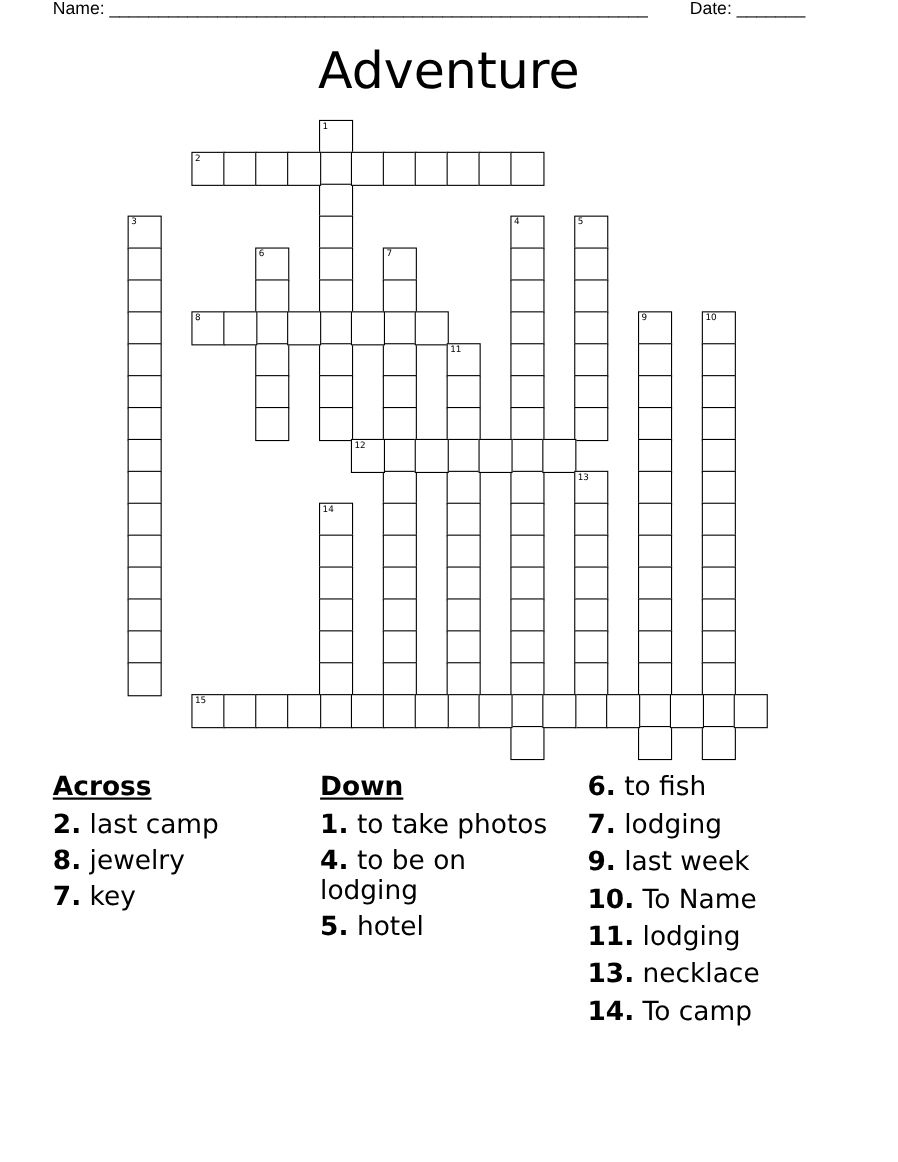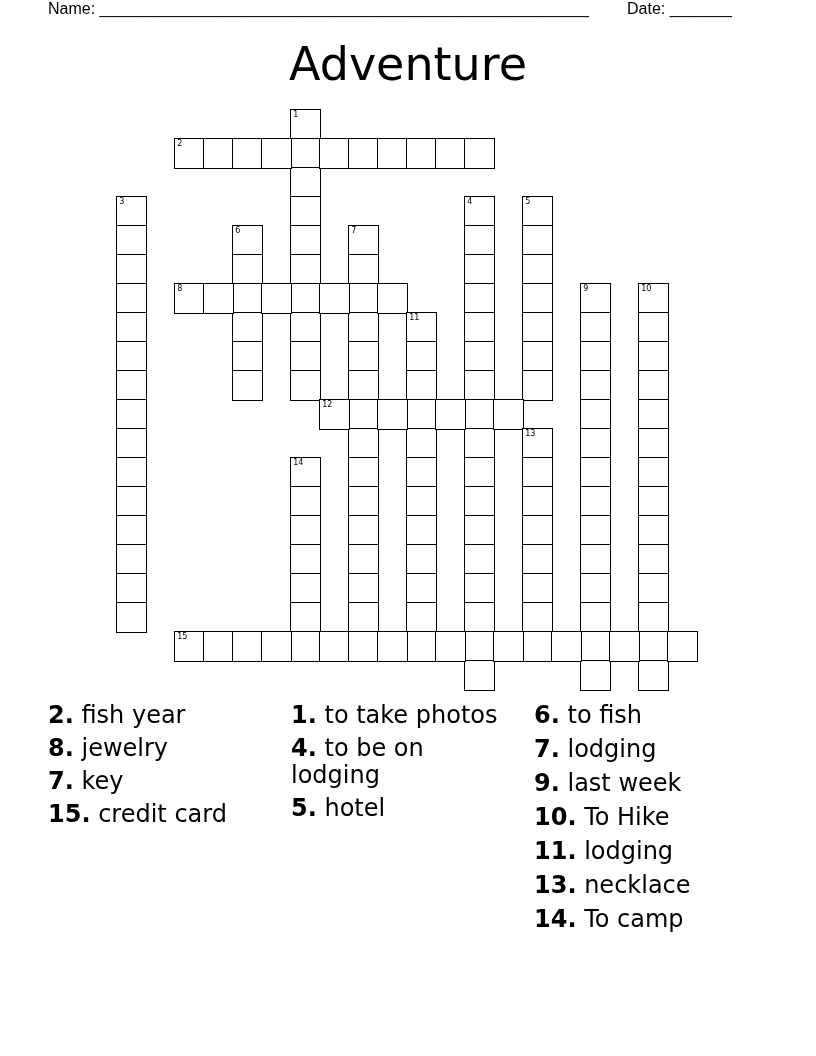--- a/index.html
+++ b/index.html
@@ -211,33 +211,34 @@
     <div class="cell" style="left: 232px; top: 522px;"></div>
     <div class="cell" style="left: 261px; top: 522px;"></div>
     <div class="cell" style="left: 319px; top: 522px;"></div>
     <div class="cell" style="left: 377px; top: 522px;"></div>
     <div class="cell" style="left: 435px; top: 522px;"></div>
     <div class="cell" style="left: 493px; top: 522px;"></div>
     <div class="cell" style="left: 551px; top: 522px;"></div>
   </div>
 
 <div class="clues col-across">
-  <div class="clue"><b>2.</b> <span>fish year</span></div>
+  <div class="heading">Across</div>
+  <div class="clue"><b>2.</b> <span>last camp</span></div>
   <div class="clue"><b>8.</b> <span>jewelry</span></div>
   <div class="clue"><b>7.</b> <span>key</span></div>
-  <div class="clue"><b>15.</b> <span>credit card</span></div>
 </div>
 
 <div class="clues col-down">
+  <div class="heading">Down</div>
   <div class="clue"><b>1.</b> <span>to take photos</span></div>
   <div class="clue"><b>4.</b> <span>to be on lodging</span></div>
   <div class="clue"><b>5.</b> <span>hotel</span></div>
 </div>
 
 <div class="clues col-down2" style="top:702px;">
   <div class="clue" style="margin-bottom:7px"><b>6.</b> <span>to fish</span></div>
   <div class="clue" style="margin-bottom:7px"><b>7.</b> <span>lodging</span></div>
   <div class="clue" style="margin-bottom:7px"><b>9.</b> <span>last week</span></div>
-  <div class="clue" style="margin-bottom:7px"><b>10.</b> <span>To Hike</span></div>
+  <div class="clue" style="margin-bottom:7px"><b>10.</b> <span>To Name</span></div>
   <div class="clue" style="margin-bottom:7px"><b>11.</b> <span>lodging</span></div>
   <div class="clue" style="margin-bottom:7px"><b>13.</b> <span>necklace</span></div>
   <div class="clue" style="margin-bottom:5px"><b>14.</b> <span>To camp</span></div>
 </div>
 
 </body></html>

